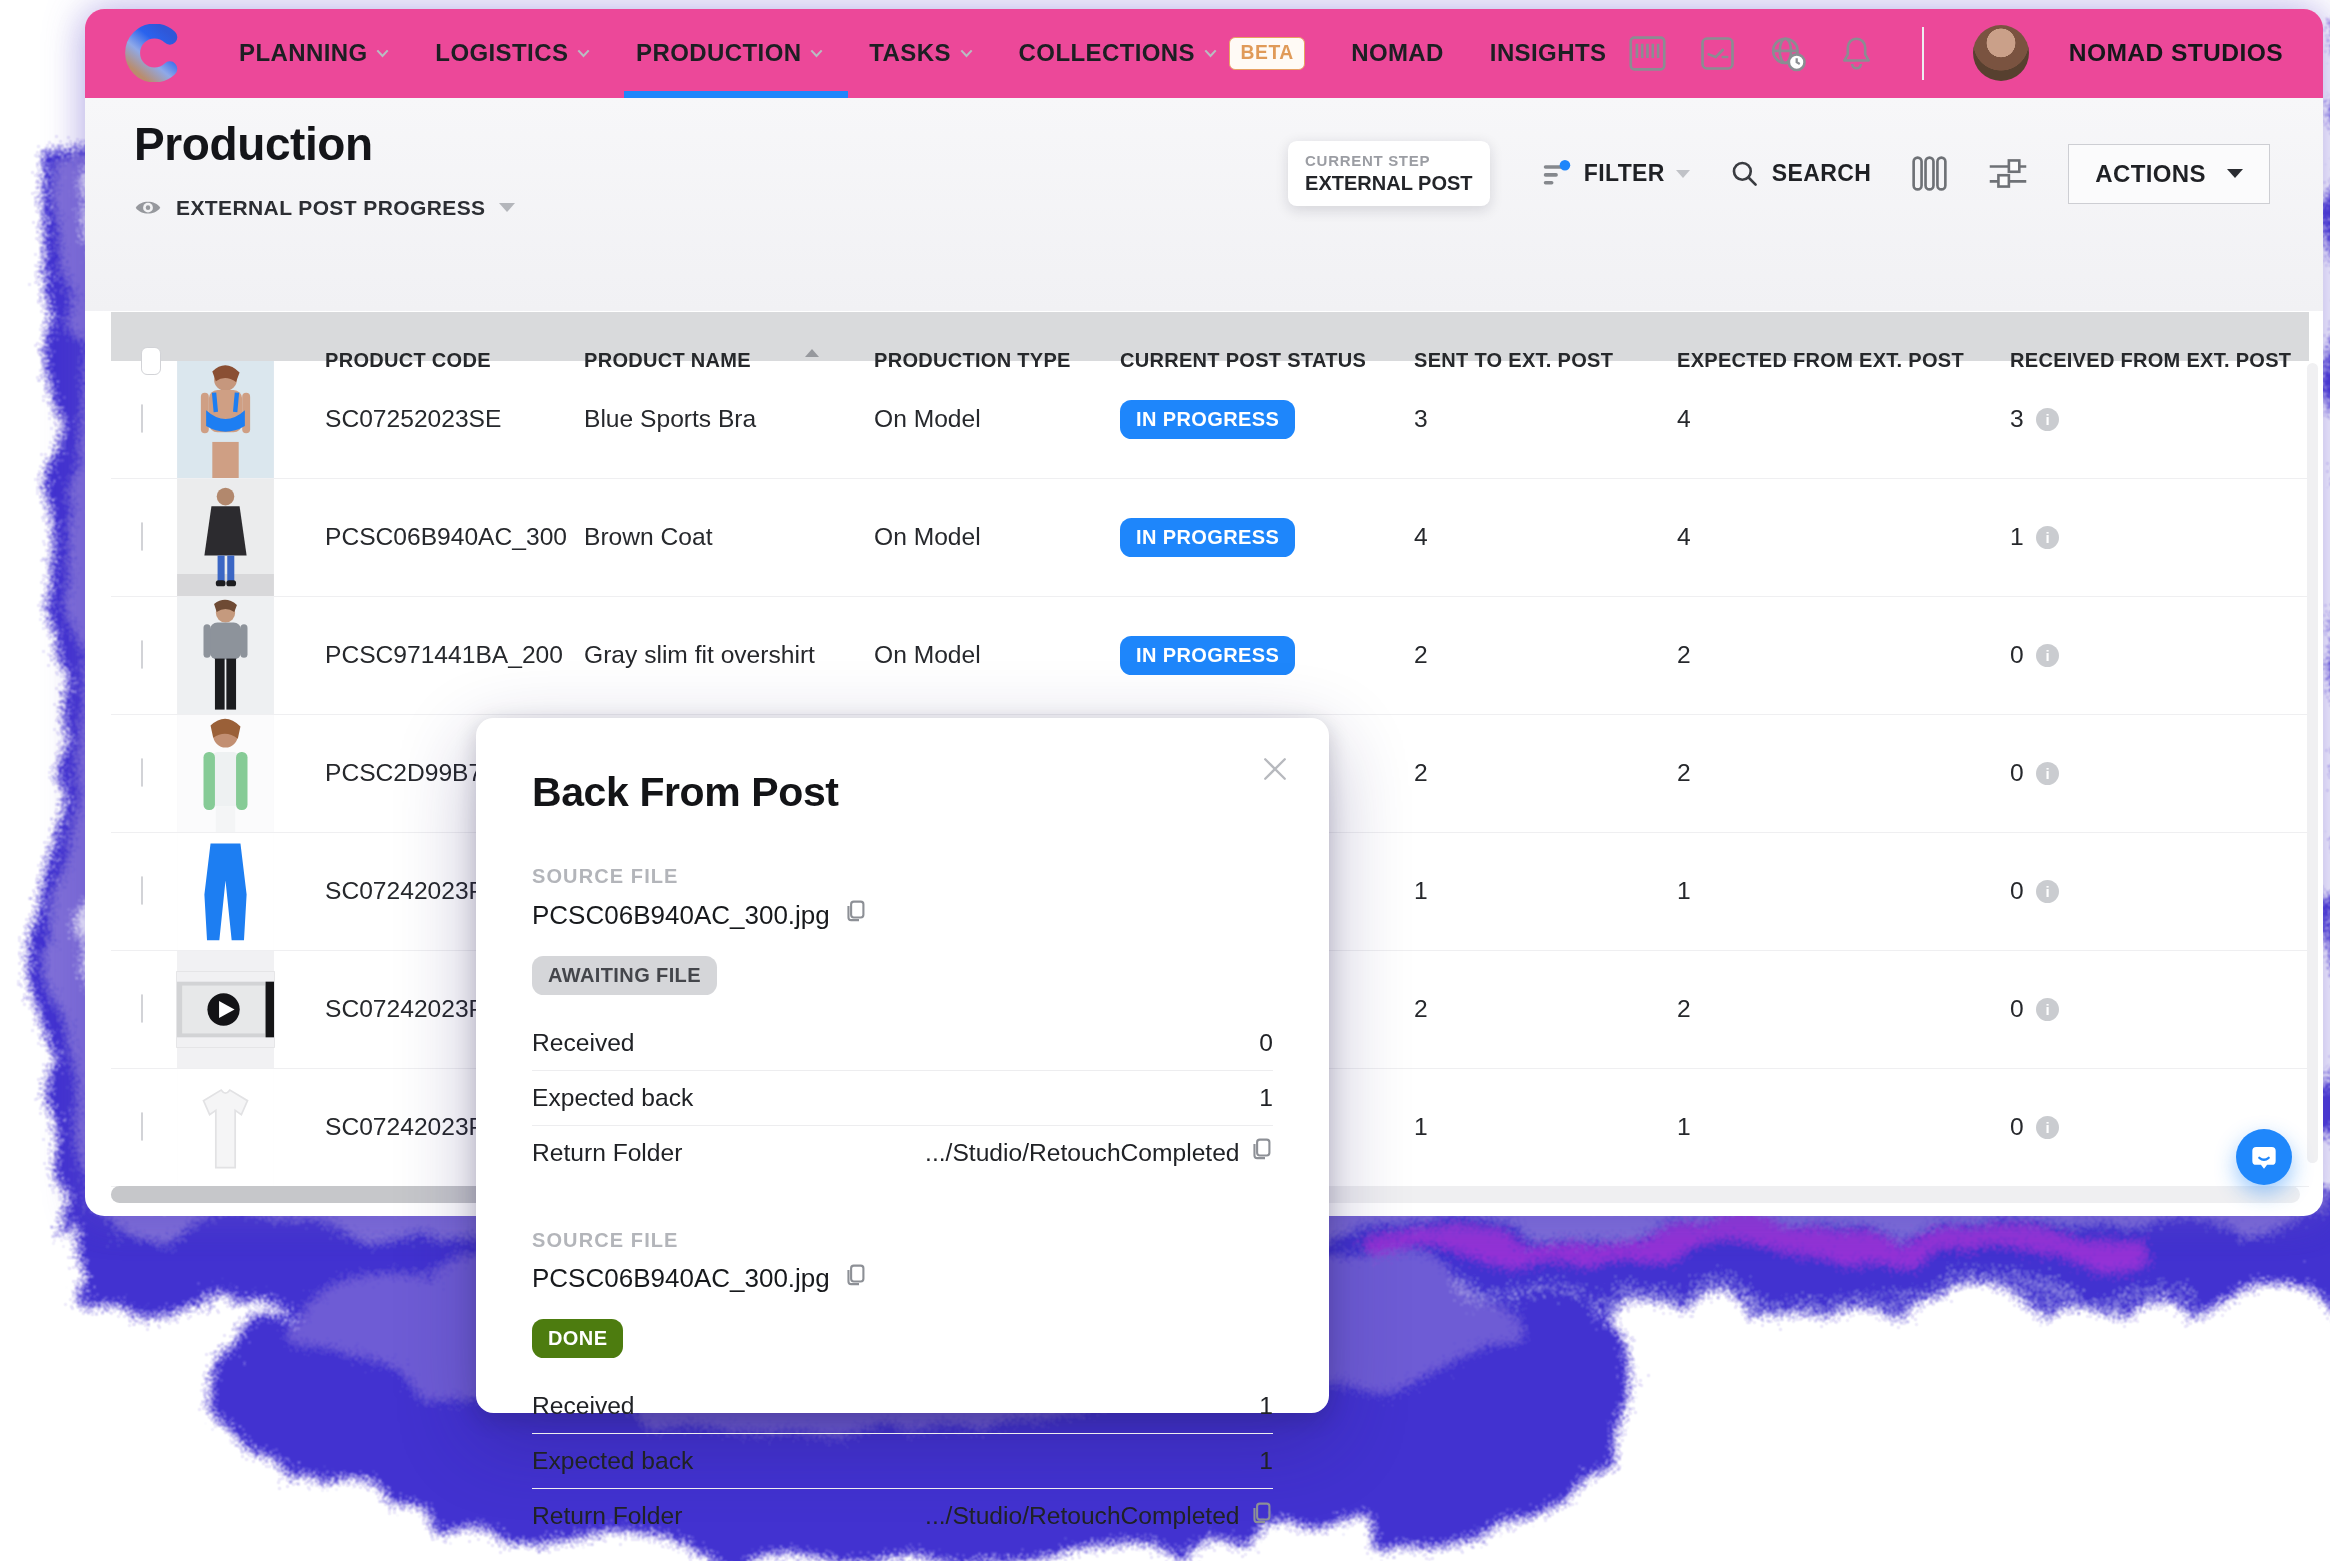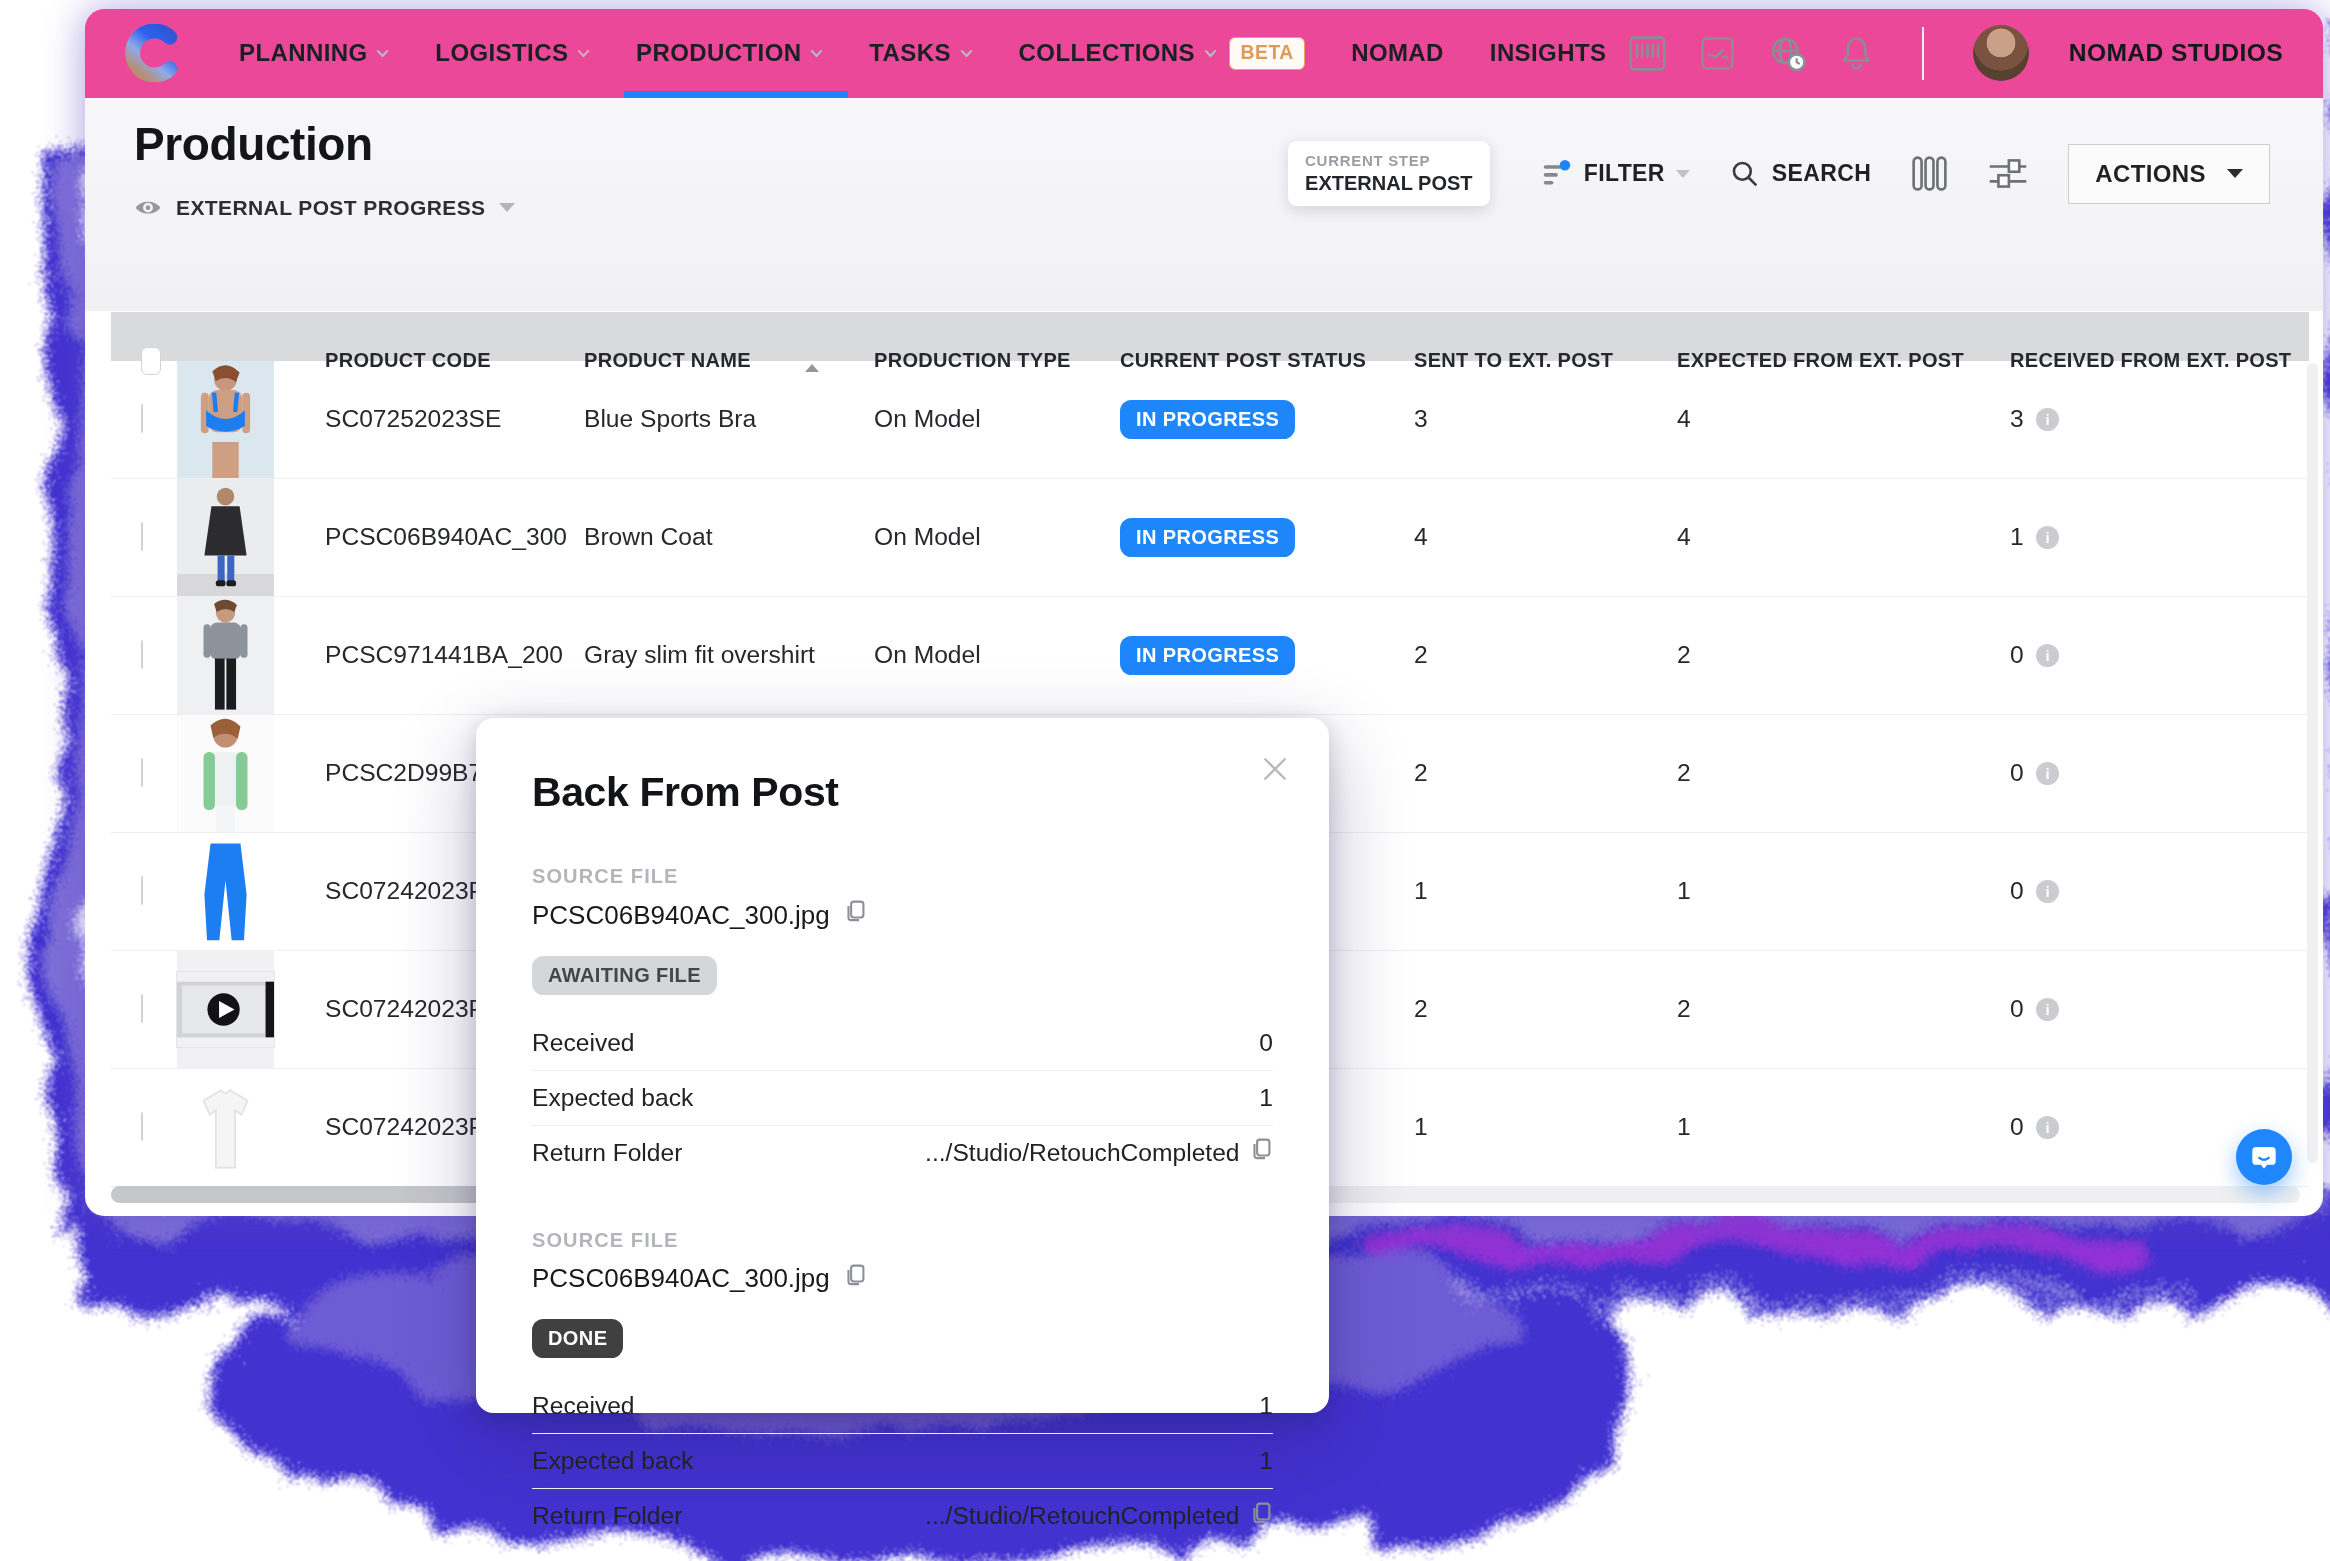--- a/index.html
+++ b/index.html
@@ -45,33 +45,33 @@
   .ctrl{display:flex;align-items:center;gap:11.4px;cursor:pointer;}
   .ctrl-label{font-size:23px;font-weight:bold;letter-spacing:0.4px;color:#1f2125;}
   .actions-btn{display:flex;align-items:center;gap:21px;padding:15px 26px;border:1.8px solid #cdced3;
                border-radius:0;background:#fbfbfc;cursor:pointer;}
   .actions-btn .tri{width:0;height:0;border-left:8px solid transparent;border-right:8px solid transparent;border-top:9.7px solid #2a2c31;}
 
   
   .table{position:absolute;left:26px;right:14px;top:303px;--cols:66px 132px 259px 290px 246px 294px 263px 333px 1fr;}
   .t-head{display:grid;grid-template-columns:var(--cols);height:49px;background:#d9dadc;align-items:center;
           font-size:20px;font-weight:bold;letter-spacing:0.3px;color:#26282b;}
-  .t-head .cell{padding:0 16px;white-space:nowrap;display:flex;align-items:flex-end;gap:12.3px;margin-top:35px;}
+  .t-head .cell{padding:0 16px;white-space:nowrap;display:flex;align-items:flex-start;gap:12.3px;margin-top:35px;}
   .sort-tri{width:0;height:0;border-left:7px solid transparent;border-right:7px solid transparent;border-bottom:8.8px solid #96989d;}
   .t-row{display:grid;grid-template-columns:var(--cols);height:117px;align-items:center;
          border-bottom:1.8px solid #efeff1;background:#fff;font-size:24.6px;color:#26282c;}
   .t-row .cell{padding:0 16px;white-space:nowrap;}
   .cb{width:26px;height:26px;border:1.8px solid #d2d3d7;border-radius:6.1px;background:#fff;margin-left:14px;cursor:pointer;}
   .t-head .cb{margin-left:14px;}
   .img-cell{height:100%;padding:0 !important;display:flex;align-items:center;}
   .thumb-strip{width:97px;height:100%;background:#f1f1f3;display:flex;align-items:center;justify-content:center;overflow:visible;}
   .badge{display:inline-block;padding:8px 16px;border-radius:11.4px;font-size:20px;font-weight:bold;letter-spacing:0.4px;}
   .badge.blue{background:#1e86fb;color:#fff;}
   .badge.gray{background:#d5d6d9;color:#44464b;}
-  .badge.green{background:#404040;color:#fff;}
+  .badge.green{background:#4d7c0f;color:#fff;}
   .num-cell{display:flex;align-items:center;gap:12.3px;}
   .info-dot{width:23px;height:23px;border-radius:50%;background:#caccd0;color:#fff;font-size:15px;font-weight:bold;
             display:inline-flex;align-items:center;justify-content:center;cursor:pointer;}
   .hscroll{position:absolute;left:26px;right:23px;top:1177px;height:17.5px;border-radius:8.8px;background:#efeff1;}
   .hscroll-thumb{position:absolute;left:0;top:0;height:17.5px;width:665px;border-radius:8.8px;background:#c6c7ca;cursor:pointer;}
   .vscroll{position:absolute;right:5.3px;top:354px;bottom:53px;width:10.5px;border-radius:5.3px;background:#f0f0f2;}
 
   .chat-bubble{position:absolute;left:2151px;top:1120px;width:56px;height:56px;border-radius:50%;
                background:#1f87fb;display:flex;align-items:center;justify-content:center;z-index:4;cursor:pointer;
                box-shadow:0 8.8px 21px rgba(31,135,251,.45);}

